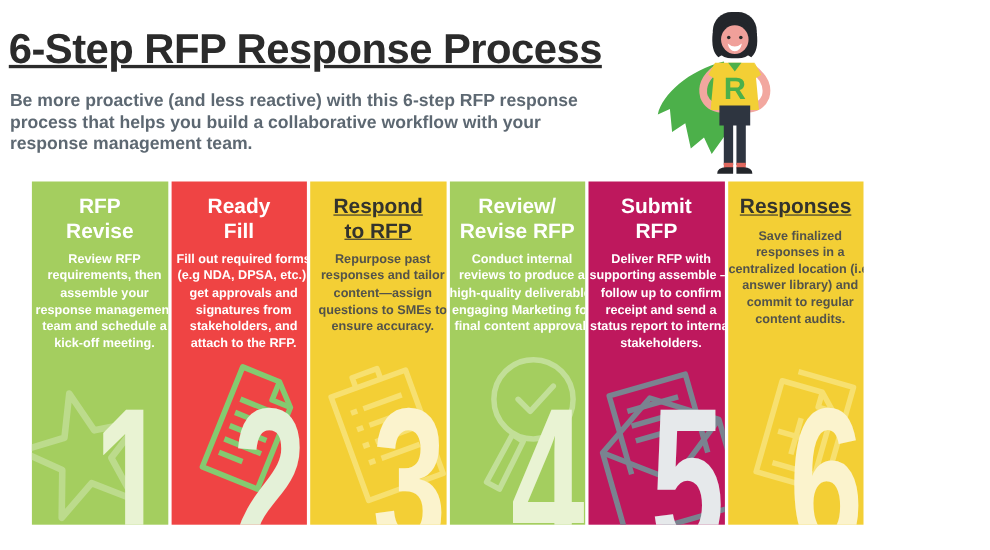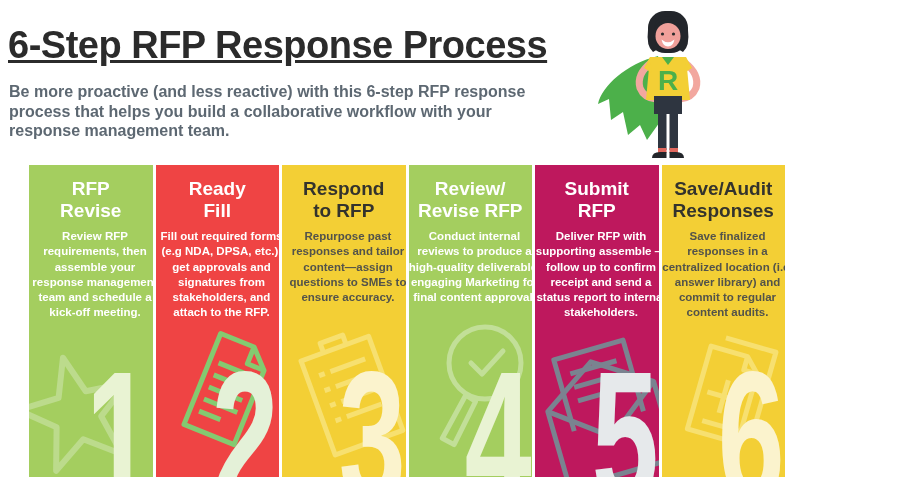--- a/index.html
+++ b/index.html
@@ -39,21 +39,21 @@
   .col-slate       { background:#be185d; }
 
   .step-title {
     margin-top:13px; font-size:19px; font-weight:bold; line-height:1.14;
   }
   .step-desc {
     margin:8px auto 0; font-size:11.5px; font-weight:bold; line-height:1.32;
     width:132px;
   }
   .light-text .step-title, .light-text .step-desc { color:#ffffff; }
-  .dark-text  .step-title { color:#33332d; }
+  .dark-text  .step-title { color:#33332d;text-decoration:underline; }
   .dark-text  .step-desc  { color:#53534a; }
 
   .step-num {
     position:absolute; right:0px; bottom:-54px;
     font-size:188px; font-weight:bold; line-height:1;
     transform:scaleX(0.64); transform-origin:bottom right;
   }
   .num-green-light { color:#e9f3d3; }
   .num-green       { color:#e4f1d8; }
   .num-yellow      { color:#fbf3cd; }
@@ -204,21 +204,20 @@
         <line x1="52" y1="54" x2="100" y2="54"></line>
         <line x1="52" y1="68" x2="84" y2="68"></line>
         <path d="M20 70 L75 112 L130 70"></path>
       </g>
     </svg>
     <div class="step-num num-slate">5</div>
   </div>
 
   <div class="col col-yellow dark-text">
     <h3 class="step-title">
-      <span style="display:block">Save/Audit</span>
       <span style="display:block">Responses</span>
     </h3>
     <p class="step-desc">Save finalized responses in a centralized location (i.e. answer library) and commit to regular content audits.</p>
     <svg class="step-icon icon-6" width="140" height="140" viewBox="0 0 140 140">
       <g transform="rotate(16 70 70)" fill="none" stroke="#f7e070" stroke-width="5" stroke-linejoin="round">
         <path d="M52 22 L104 22 L104 108 L52 108"></path>
         <path d="M40 34 L78 34 L92 48 L92 120 L40 120 Z"></path>
         <path d="M78 34 L78 48 L92 48"></path>
         <line x1="66" y1="62" x2="66" y2="96"></line>
         <line x1="49" y1="79" x2="83" y2="79"></line>

